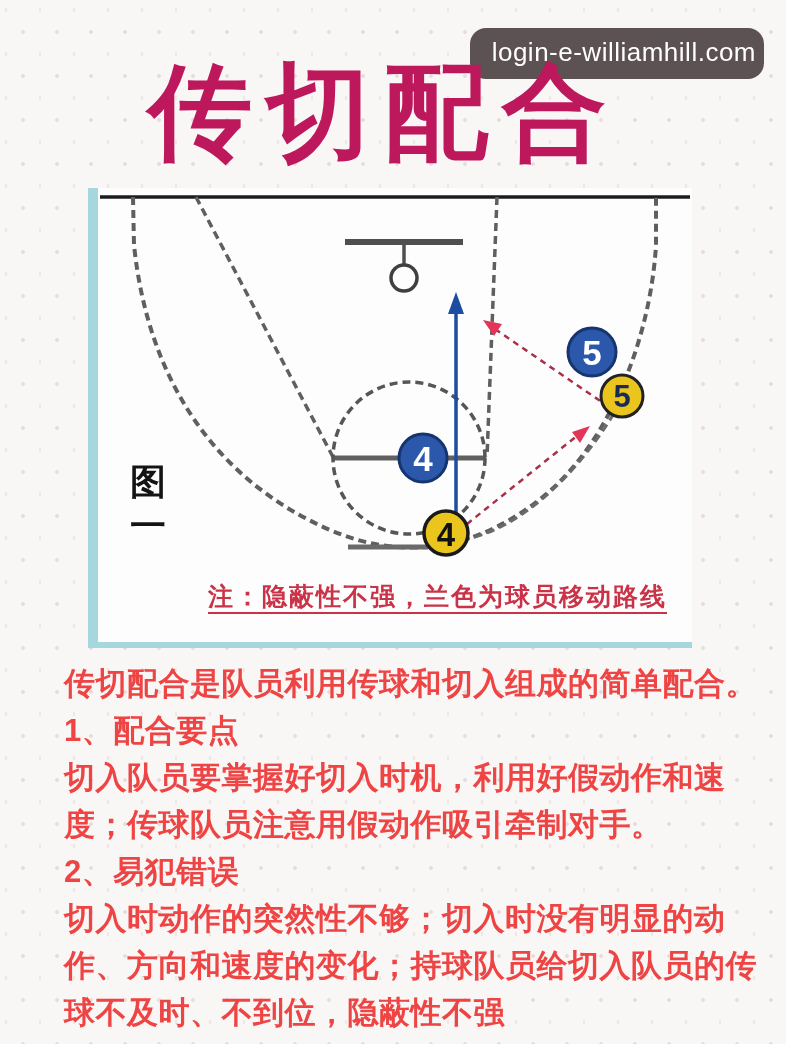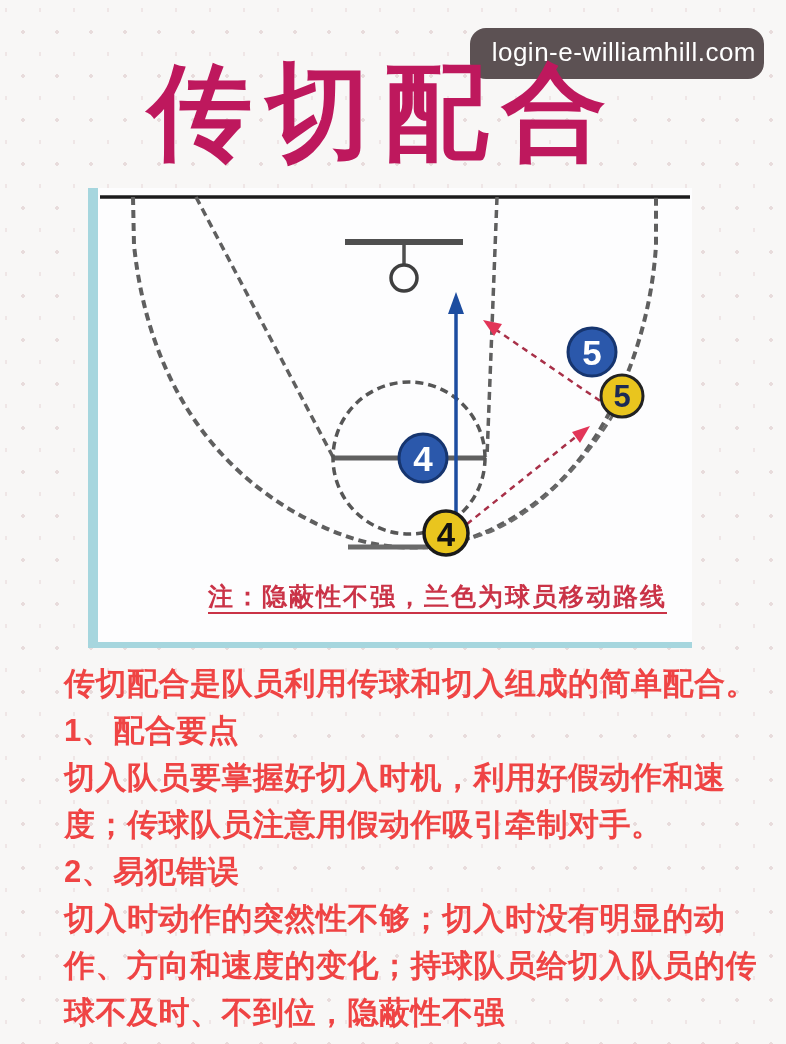--- a/index.html
+++ b/index.html
@@ -125,20 +125,21 @@
     <g>
       <circle cx="423" cy="458" r="24" fill="#2b58ab" stroke="#16356f" stroke-width="3"></circle>
       <text x="423" y="471" text-anchor="middle" font-size="35" font-weight="bold" fill="#ffffff">4</text>
     </g>
     <g>
       <circle cx="446" cy="533" r="22" fill="#e9c51e" stroke="#1a1a1a" stroke-width="3.5"></circle>
       <text x="446" y="546" text-anchor="middle" font-size="33" font-weight="bold" fill="#111111">4</text>
     </g>
   </svg>
 
+  <div class="figure-label">图一</div>
   <div class="legend-note">注：隐蔽性不强，兰色为球员移动路线</div>
 </div>
 
 <div class="article-text">传切配合是队员利用传球和切入组成的简单配合。
 1、配合要点
 切入队员要掌握好切入时机，利用好假动作和速
 度；传球队员注意用假动作吸引牵制对手。
 2、易犯错误
 切入时动作的突然性不够；切入时没有明显的动
 作、方向和速度的变化；持球队员给切入队员的传

